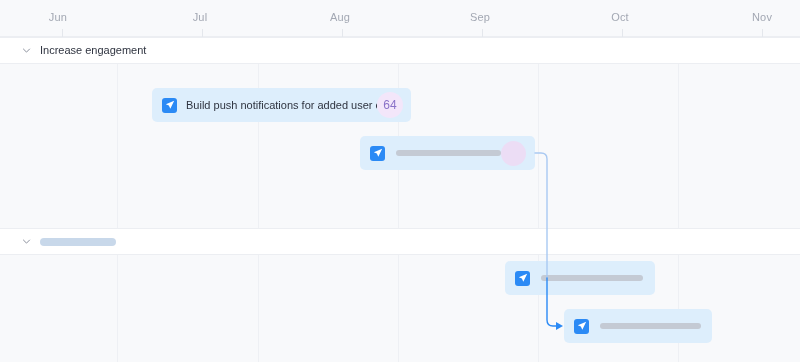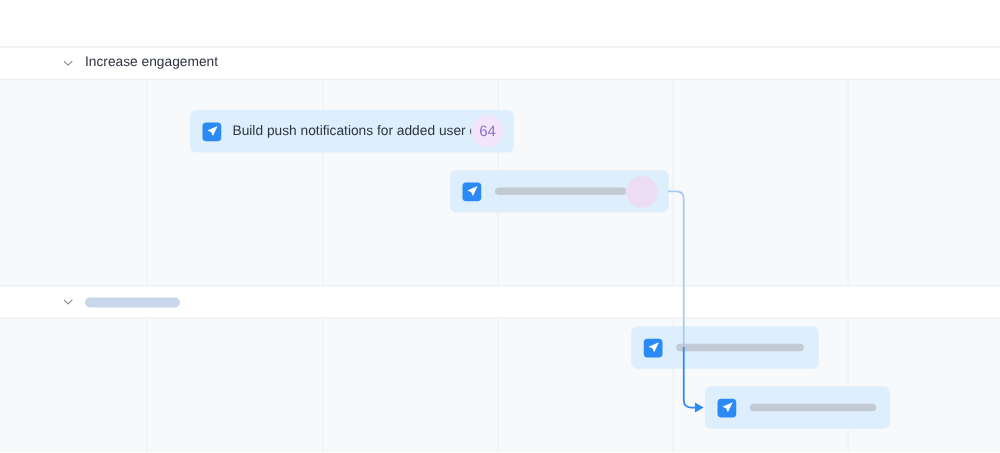--- a/index.html
+++ b/index.html
@@ -75,21 +75,20 @@
     position: absolute;
     left: 0;
     width: 800px;
     height: 27px;
     background: #ffffff;
     border-top: 1px solid #eceef2;
     border-bottom: 1px solid #eceef2;
     display: flex;
     align-items: center;
     z-index: 3;
-    padding-left: 28px;
   }
   .chevron {
     margin-left: 22px;
     margin-right: 9px;
     width: 9px;
     height: 9px;
     flex: 0 0 auto;
     display: block;
     color: #8b909c;
   }
@@ -187,20 +186,35 @@
   </div>
 
   <div>
     <div class="gridline" style="left:117px;"></div>
     <div class="gridline" style="left:258px;"></div>
     <div class="gridline" style="left:398px;"></div>
     <div class="gridline" style="left:538px;"></div>
     <div class="gridline" style="left:678px;"></div>
   </div>
 
+  <div class="timeline-header">
+    <div class="month-label" style="left:58px;">Jun</div>
+    <div class="month-label" style="left:200px;">Jul</div>
+    <div class="month-label" style="left:340px;">Aug</div>
+    <div class="month-label" style="left:480px;">Sep</div>
+    <div class="month-label" style="left:620px;">Oct</div>
+    <div class="month-label" style="left:762px;">Nov</div>
+
+    <div class="month-tick" style="left:62px;"></div>
+    <div class="month-tick" style="left:202px;"></div>
+    <div class="month-tick" style="left:342px;"></div>
+    <div class="month-tick" style="left:482px;"></div>
+    <div class="month-tick" style="left:622px;"></div>
+    <div class="month-tick" style="left:762px;"></div>
+  </div>
 
   <div class="group-row" style="top:37px;">
     <svg class="chevron" viewBox="0 0 10 10" fill="none">
       <path d="M1.6 3.4 L5 6.8 L8.4 3.4" stroke="currentColor" stroke-width="1.1" stroke-linecap="round" stroke-linejoin="round"></path>
     </svg>
     <span class="group-title">Increase engagement</span>
   </div>
 
   <div class="group-row" style="top:228px;">
     <svg class="chevron" viewBox="0 0 10 10" fill="none">

